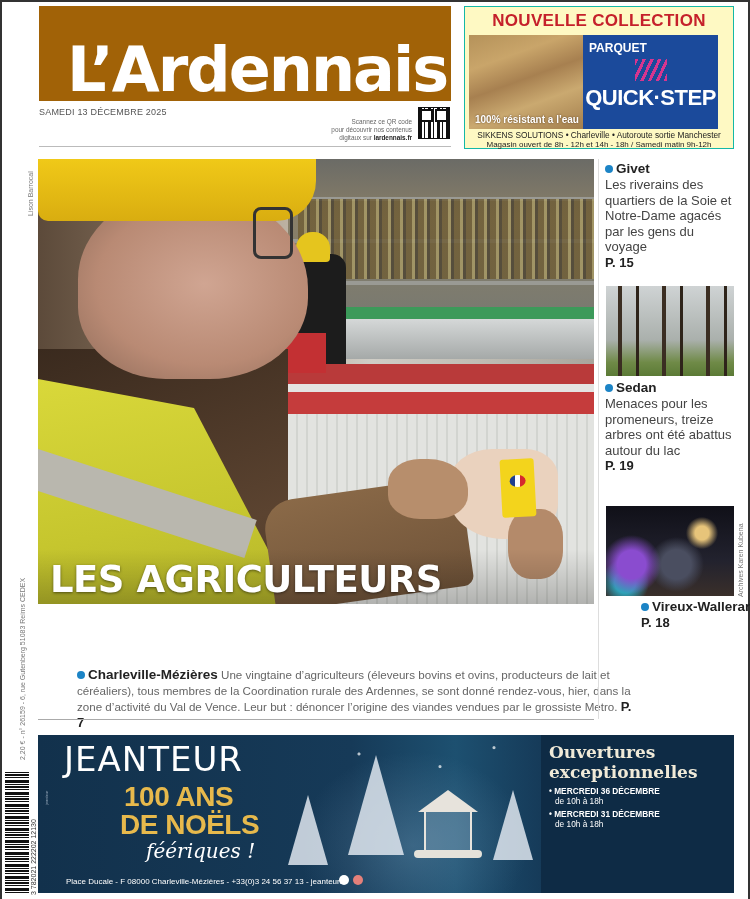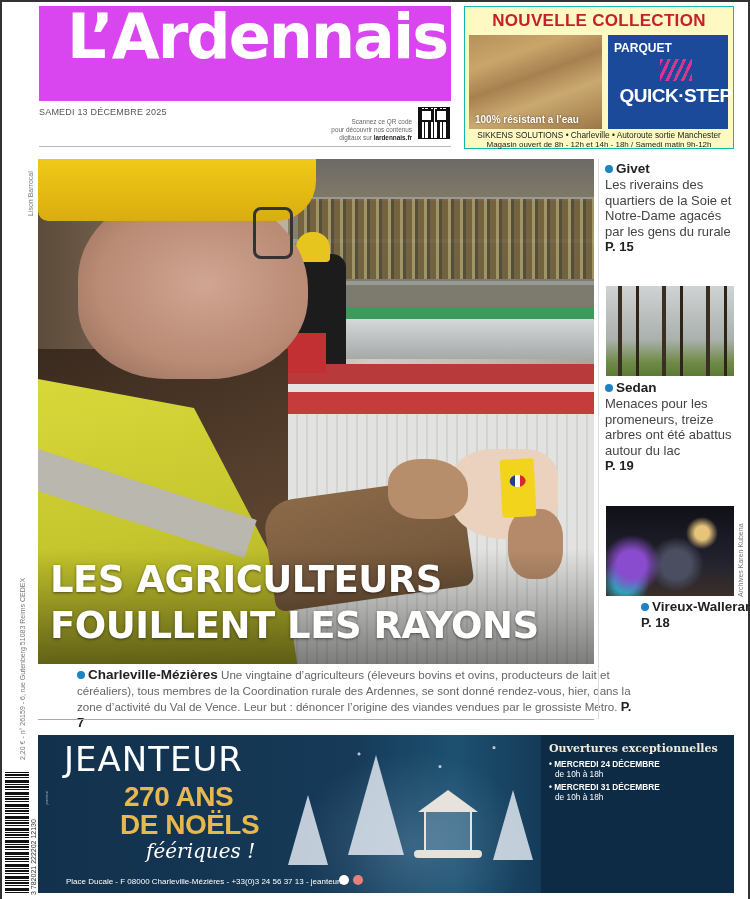--- a/index.html
+++ b/index.html
@@ -6,59 +6,59 @@
   html, body { width: 750px; height: 899px; background: #fff; overflow: hidden; }
   body { position: relative; font-family: "DejaVu Sans", sans-serif; color: #1a1a1a; }
   .abs { position: absolute; }
 
   
   .frame-left { left: 0; top: 0; width: 2px; height: 899px; background: #333; }
   .frame-right { right: 0; top: 0; width: 2px; height: 899px; background: #333; }
   .frame-top { left: 0; top: 0; width: 750px; height: 2px; background: #333; }
 
   
-  .masthead { left: 39px; top: 6px; width: 412px; height: 95px; background: #d946ef; display: flex; align-items: flex-start; justify-content: center; padding-left: 24px; }
+  .masthead { left: 39px; top: 6px; width: 412px; height: 95px; background: #a16207; display: flex; align-items: flex-end; justify-content: center; padding-left: 24px; }
   .masthead-title { color: #fff; font-family: "DejaVu Sans", sans-serif; font-weight: bold; font-size: 62px; letter-spacing: -2px; line-height: 1; }
   .date-line { left: 39px; top: 107px; font-size: 9px; color: #555; letter-spacing: 0.2px; font-family: "Liberation Sans", sans-serif; }
   .qr-text { left: 300px; top: 118px; width: 112px; text-align: right; font-size: 6.4px; line-height: 8px; color: #666; font-family: "Liberation Sans", sans-serif; }
   .qr-text b { color: #222; }
   .qr-code { left: 418px; top: 107px; width: 32px; height: 32px; background:
       repeating-linear-gradient(90deg, #111 0 3px, #fff 3px 5px, #111 5px 6px, #fff 6px 9px),
       #fff; border: 1px solid #111; }
   .qr-code::before, .qr-code::after { content: ""; position: absolute; width: 9px; height: 9px; border: 2px solid #111; background: #fff; }
   .qr-code::before { left: 1px; top: 1px; }
   .qr-code::after { right: 1px; top: 1px; }
   .head-rule { left: 39px; top: 146px; width: 412px; height: 1px; background: #bbb; }
 
   
   .ad-top { left: 464px; top: 6px; width: 270px; height: 143px; border: 1px solid #14b8a6; background: #fef9c3; }
   .ad-top-head { position: absolute; left: 0; top: 0; width: 268px; height: 28px; text-align: center; color: #c5202b; font-weight: bold; font-size: 17px; line-height: 28px; font-family: "Liberation Sans", sans-serif; letter-spacing: 0.3px; }
   .ad-top-wood { position: absolute; left: 4px; top: 28px; width: 133px; height: 94px;
       background: linear-gradient(160deg, #b5925a 0%, #c9a56a 25%, #a78050 45%, #caa970 65%, #9c7747 100%); }
   .ad-top-wood-caption { position: absolute; left: 6px; bottom: 4px; color: #fff; font-size: 10px; font-weight: bold; font-family: "Liberation Sans", sans-serif; text-shadow: 0 0 2px #5a3e20; }
-  .ad-top-blue { position: absolute; left: 143px; top: 28px; width: 120px; height: 94px; background: #1b4a9b; }
+  .ad-top-blue { position: absolute; left: 118px; top: 28px; width: 135px; height: 94px; background: #1b4a9b; }
   .ad-top-parquet { position: absolute; left: 6px; top: 6px; color: #fff; font-weight: bold; font-size: 12px; font-family: "Liberation Sans", sans-serif; }
   .ad-top-logo-mark { position: absolute; left: 52px; top: 24px; width: 32px; height: 22px;
       background: repeating-linear-gradient(115deg, #d7358f 0 3px, transparent 3px 7px); }
-  .ad-top-brand { position: absolute; left: 0; top: 50px; width: 135px; text-align: center; color: #fff; font-weight: bold; font-size: 19px; font-family: "Liberation Sans", sans-serif; letter-spacing: -0.5px; }
+  .ad-top-brand { position: absolute; left: 0; top: 50px; width: 135px; text-align: center; color: #fff; font-weight: bold; font-size: 22px; font-family: "Liberation Sans", sans-serif; letter-spacing: -0.5px; }
   .ad-top-foot1 { position: absolute; left: 0; top: 123px; width: 268px; text-align: center; font-size: 8.3px; font-family: "Liberation Sans", sans-serif; color: #222; }
   .ad-top-foot2 { position: absolute; left: 0; top: 133px; width: 268px; text-align: center; font-size: 8px; font-family: "Liberation Sans", sans-serif; color: #222; }
 
   
   .vcredit { font-family: "Liberation Sans", sans-serif; font-size: 7px; color: #777; white-space: nowrap; transform-origin: left top; transform: rotate(-90deg); }
   .credit-photo { left: 27px; top: 216px; }
   .credit-issue { left: 19px; top: 760px; }
   .credit-kubena { left: 737px; top: 597px; }
 
   .barcode { left: 5px; top: 772px; width: 24px; height: 122px;
       background: repeating-linear-gradient(180deg, #111 0 1px, #fff 1px 2px, #111 2px 4px, #fff 4px 5px, #111 5px 6px, #fff 6px 8px, #111 8px 11px, #fff 11px 12px); }
   .barcode-num { left: 30px; top: 895px; font-family: "Liberation Sans", sans-serif; font-size: 7px; color: #333; white-space: nowrap; transform-origin: left top; transform: rotate(-90deg); }
 
   
-  .main-photo { left: 38px; top: 159px; width: 556px; height: 505px; overflow: hidden;
+  .main-photo { left: 38px; top: 159px; width: 556px; height: 445px; overflow: hidden;
       background: linear-gradient(90deg, #5c4a3a 0%, #7a6653 18%, #b6a896 40%, #cfcdc6 60%, #bfbcb3 80%, #a8a59c 100%); }
   .ph-shelves { position: absolute; left: 250px; top: 0; width: 306px; height: 150px;
       background:
         repeating-linear-gradient(180deg, transparent 0 38px, #9a9a94 38px 42px),
         linear-gradient(180deg, #6b6b66 0%, #8a8068 40%, #7a7a70 100%); }
   .ph-shelf-items { position: absolute; left: 260px; top: 40px; width: 296px; height: 80px;
       background: repeating-linear-gradient(90deg, #6e5c34 0 6px, #a89a64 6px 9px, #4b4230 9px 12px); opacity: 0.8; }
   .ph-green-band { position: absolute; left: 200px; top: 148px; width: 356px; height: 12px; background: #3c9a5a; }
   .ph-fridge-top { position: absolute; left: 180px; top: 160px; width: 376px; height: 40px; background: linear-gradient(180deg, #d5d8d8, #a5a9a8); }
   .ph-red-band { position: absolute; left: 160px; top: 205px; width: 396px; height: 50px; background: linear-gradient(180deg, #b93a3a 0 40%, #e4e4e2 40% 55%, #c53c3c 55% 100%); }
@@ -123,21 +123,21 @@
         radial-gradient(circle at 80% 8%, rgba(255,255,255,0.7) 0 1px, transparent 2px),
         radial-gradient(ellipse at 50% 70%, rgba(120,160,190,0.35) 0%, transparent 60%); }
   .tree { position: absolute; width: 0; height: 0; border-left: 20px solid transparent; border-right: 20px solid transparent; border-bottom: 70px solid #dfe6ee; opacity: 0.85; }
   .carousel { position: absolute; left: 140px; top: 55px; width: 60px; height: 70px; }
   .carousel-top { position: absolute; left: 0; top: 0; width: 0; height: 0; border-left: 30px solid transparent; border-right: 30px solid transparent; border-bottom: 22px solid #e7e3dc; }
   .carousel-body { position: absolute; left: 6px; top: 22px; width: 48px; height: 40px; border-left: 2px solid #e8e4dd; border-right: 2px solid #e8e4dd; background: rgba(160,190,210,0.3); }
   .carousel-base { position: absolute; left: -4px; top: 60px; width: 68px; height: 8px; background: #e5e2da; border-radius: 4px; }
   .ad-b-social { position: absolute; left: 301px; top: 140px; width: 10px; height: 10px; border-radius: 50%; background: #fff; }
   .ad-b-social2 { position: absolute; left: 315px; top: 140px; width: 10px; height: 10px; border-radius: 50%; background: #e5807a; }
   .ad-b-hours { position: absolute; left: 503px; top: 0; width: 193px; height: 158px; background: #0e2b45; padding: 7px 0 0 8px; }
-  .ad-b-hours-title { color: #f0ead8; font-family: "DejaVu Serif", serif; font-weight: bold; font-size: 11px; margin-bottom: 4px; }
+  .ad-b-hours-title { color: #f0ead8; font-family: "DejaVu Serif", serif; font-weight: bold; font-size: 17px; margin-bottom: 4px; }
   .ad-b-slot { margin-bottom: 3px; }
   .ad-b-day { color: #fff; font-family: "Liberation Sans", sans-serif; font-weight: bold; font-size: 8.3px; line-height: 10px; }
   .ad-b-time { color: #fff; font-family: "Liberation Sans", sans-serif; font-size: 8.3px; line-height: 10px; padding-left: 6px; }
   .ad-b-legal { position: absolute; left: 6px; top: 70px; color: #9ab; font-size: 4px; white-space: nowrap; transform-origin: left top; transform: rotate(-90deg); font-family: "Liberation Sans", sans-serif; }
 </style>
 </head>
 <body>
 
 <div class="abs frame-top"></div>
 <div class="abs frame-left"></div>
@@ -207,60 +207,60 @@
 
 <div class="abs lead">
   <span class="dot"></span><span class="lead-place">Charleville-Mézières</span><span> Une vingtaine d’agriculteurs (éleveurs bovins et ovins, producteurs de lait et céréaliers), tous membres de la Coordination rurale des Ardennes, se sont donné rendez-vous, hier, dans la zone d’activité du Val de Vence. Leur but : dénoncer l’origine des viandes vendues par le grossiste Metro. </span><span class="lead-page">P. 7</span>
 </div>
 <div class="abs lead-rule"></div>
 
 <div class="abs col-divider"></div>
 
 <div class="abs side side-givet">
   <div class="side-place"><span class="dot"></span><span>Givet</span></div>
-  <div class="side-text">Les riverains des quartiers de la Soie et Notre-Dame agacés par les gens du rurale</div>
+  <div class="side-text">Les riverains des quartiers de la Soie et Notre-Dame agacés par les gens du voyage</div>
   <div class="side-page">P. 15</div>
 </div>
 
 <div class="abs side-photo-trees"></div>
 <div class="abs side side-sedan">
   <div class="side-place"><span class="dot"></span><span>Sedan</span></div>
   <div class="side-text">Menaces pour les promeneurs, treize arbres ont été abattus autour du lac</div>
   <div class="side-page">P. 19</div>
 </div>
 
 <div class="abs side-photo-night"></div>
 <div class="abs side side-vireux">
   <div class="side-place"><span class="dot"></span><span>Vireux-Wallerand</span></div>
   <div class="side-page">P. 18</div>
 </div>
 
 <div class="abs ad-bottom">
   <div class="ad-b-legal">jeanteur</div>
   <div class="ad-b-brand">JEANTEUR</div>
-  <div class="ad-b-years1">270 ANS</div>
+  <div class="ad-b-years1">100 ANS</div>
   <div class="ad-b-years2">DE NOËLS</div>
   <div class="ad-b-script">féériques !</div>
   <div class="ad-b-scene">
     <div class="tree" style="left:10px;top:60px;"></div>
     <div class="tree" style="left:70px;top:20px;border-left-width:28px;border-right-width:28px;border-bottom-width:100px;"></div>
     <div class="tree" style="left:215px;top:55px;"></div>
     <div class="carousel">
       <div class="carousel-top"></div>
       <div class="carousel-body"></div>
       <div class="carousel-base"></div>
     </div>
   </div>
   <div class="ad-b-addr">Place Ducale - F 08000 Charleville-Mézières - +33(0)3 24 56 37 13 - jeanteur.fr</div>
   <div class="ad-b-social"></div>
   <div class="ad-b-social2"></div>
   <div class="ad-b-hours">
     <div class="ad-b-hours-title">Ouvertures exceptionnelles</div>
     <div class="ad-b-slot">
-      <div class="ad-b-day">• MERCREDI 24 DÉCEMBRE</div>
+      <div class="ad-b-day">• MERCREDI 36 DÉCEMBRE</div>
       <div class="ad-b-time">de 10h à 18h</div>
     </div>
     <div class="ad-b-slot">
       <div class="ad-b-day">• MERCREDI 31 DÉCEMBRE</div>
       <div class="ad-b-time">de 10h à 18h</div>
     </div>
   </div>
 </div>
 
 </body></html>

